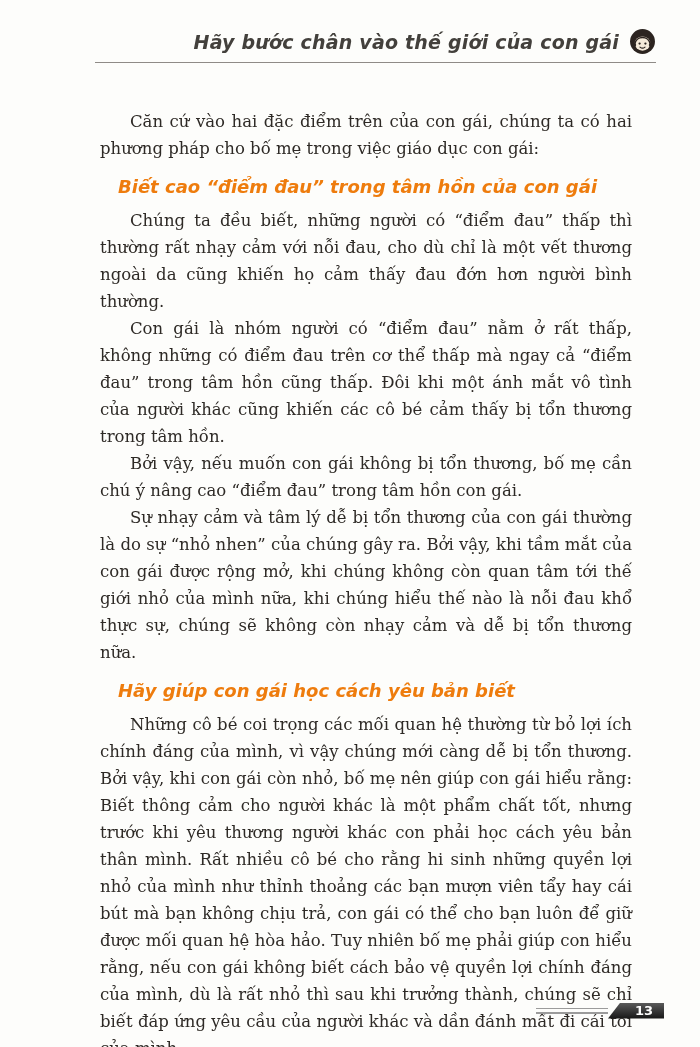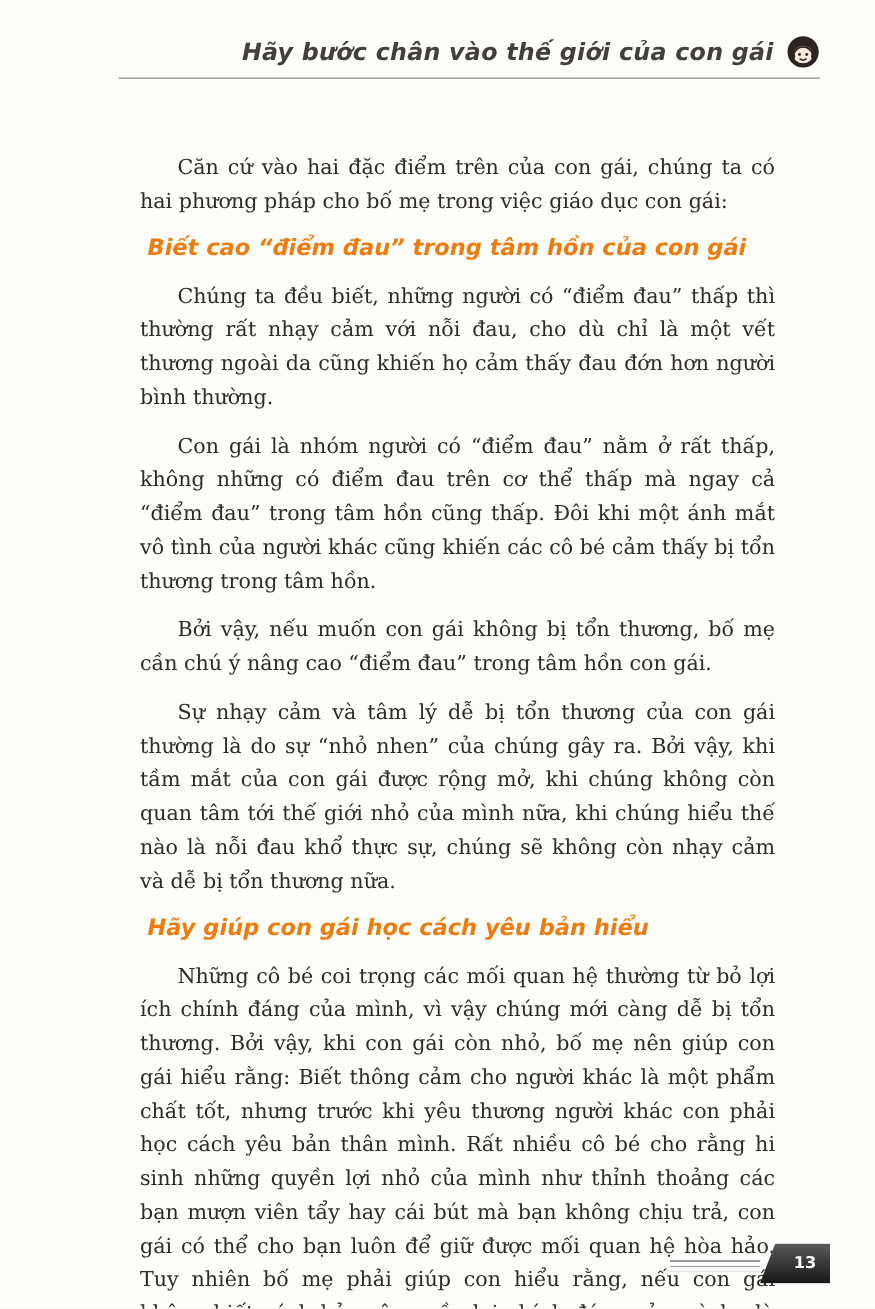--- a/index.html
+++ b/index.html
@@ -33,21 +33,21 @@
     letter-spacing:.2px;
     white-space:nowrap;
   }
   .header-icon{width:27px;height:27px;flex:0 0 auto;}
   
   .content{
     position:absolute;
     top:108px;left:100px;width:532px;
   }
   .block-paragraph{
-    margin:12px;
+    margin:0;
     font-size:16.5px;
     line-height:27px;
     text-align:justify;
     text-indent:30px;
     color:#2e2a26;
   }
   .block-heading{
     margin:13px 0 8px 0;
     padding-left:18px;
     font-family:"DejaVu Sans", sans-serif;
@@ -63,21 +63,21 @@
     right:36px;bottom:26px;
     display:flex;
     align-items:center;
     height:21px;
   }
   .flag-stripes{
     width:72px;height:12px;
     background:repeating-linear-gradient(to bottom,transparent 0 3px,#9b9b9b 3px 4.5px);
   }
   .flag-shape{
-    height:32px;width:56px;
+    height:16px;width:56px;
     background:linear-gradient(#5a5a5a,#161616);
     clip-path:polygon(22% 0,100% 0,100% 100%,0 100%);
     display:flex;align-items:center;justify-content:flex-end;
     padding-right:11px;box-sizing:border-box;
     color:#ffffff;
     font-family:"DejaVu Sans", sans-serif;
     font-weight:bold;font-size:13px;
   }
 </style>
 </head>
@@ -101,21 +101,21 @@
     </span>
   </div>
 
   <div class="content">
     <p class="block-paragraph">Căn cứ vào hai đặc điểm trên của con gái, chúng ta có hai phương pháp cho bố mẹ trong việc giáo dục con gái:</p>
     <h3 class="block-heading">Biết cao “điểm đau” trong tâm hồn của con gái</h3>
     <p class="block-paragraph">Chúng ta đều biết, những người có “điểm đau” thấp thì thường rất nhạy cảm với nỗi đau, cho dù chỉ là một vết thương ngoài da cũng khiến họ cảm thấy đau đớn hơn người bình thường.</p>
     <p class="block-paragraph">Con gái là nhóm người có “điểm đau” nằm ở rất thấp, không những có điểm đau trên cơ thể thấp mà ngay cả “điểm đau” trong tâm hồn cũng thấp. Đôi khi một ánh mắt vô tình của người khác cũng khiến các cô bé cảm thấy bị tổn thương trong tâm hồn.</p>
     <p class="block-paragraph">Bởi vậy, nếu muốn con gái không bị tổn thương, bố mẹ cần chú ý nâng cao “điểm đau” trong tâm hồn con gái.</p>
     <p class="block-paragraph">Sự nhạy cảm và tâm lý dễ bị tổn thương của con gái thường là do sự “nhỏ nhen” của chúng gây ra. Bởi vậy, khi tầm mắt của con gái được rộng mở, khi chúng không còn quan tâm tới thế giới nhỏ của mình nữa, khi chúng hiểu thế nào là nỗi đau khổ thực sự, chúng sẽ không còn nhạy cảm và dễ bị tổn thương nữa.</p>
-    <h3 class="block-heading">Hãy giúp con gái học cách yêu bản hiểu</h3>
+    <h3 class="block-heading">Hãy giúp con gái học cách yêu bản biết</h3>
     <p class="block-paragraph">Những cô bé coi trọng các mối quan hệ thường từ bỏ lợi ích chính đáng của mình, vì vậy chúng mới càng dễ bị tổn thương. Bởi vậy, khi con gái còn nhỏ, bố mẹ nên giúp con gái hiểu rằng: Biết thông cảm cho người khác là một phẩm chất tốt, nhưng trước khi yêu thương người khác con phải học cách yêu bản thân mình. Rất nhiều cô bé cho rằng hi sinh những quyền lợi nhỏ của mình như thỉnh thoảng các bạn mượn viên tẩy hay cái bút mà bạn không chịu trả, con gái có thể cho bạn luôn để giữ được mối quan hệ hòa hảo. Tuy nhiên bố mẹ phải giúp con hiểu rằng, nếu con gái không biết cách bảo vệ quyền lợi chính đáng của mình, dù là rất nhỏ thì sau khi trưởng thành, chúng sẽ chỉ biết đáp ứng yêu cầu của người khác và dần đánh mất đi cái tôi của mình.</p>
   </div>
 
   <div class="page-flag">
     <div class="flag-stripes"></div>
     <div class="flag-shape">
       <span>13</span>
     </div>
   </div>
 

